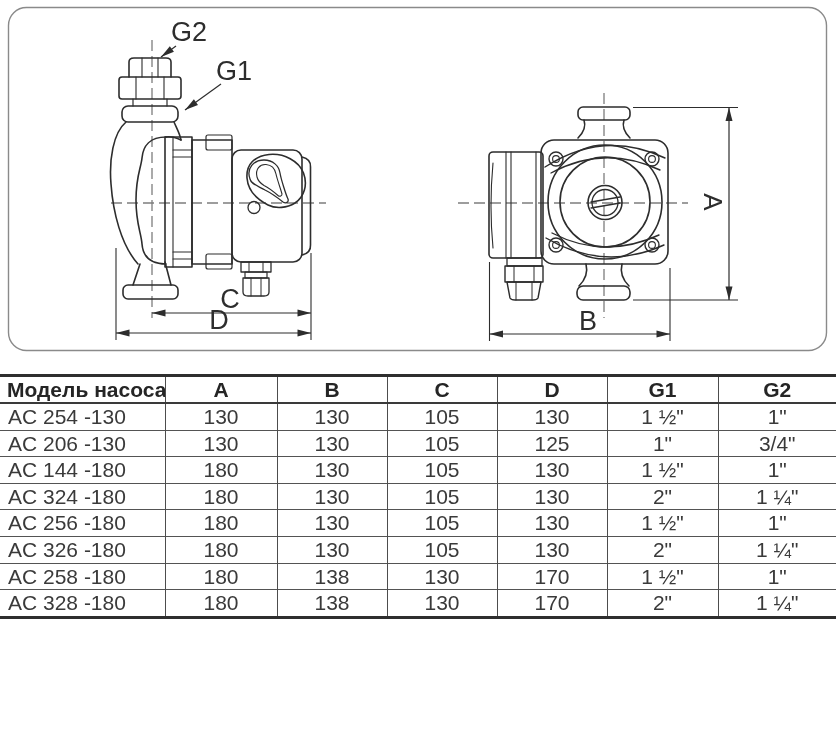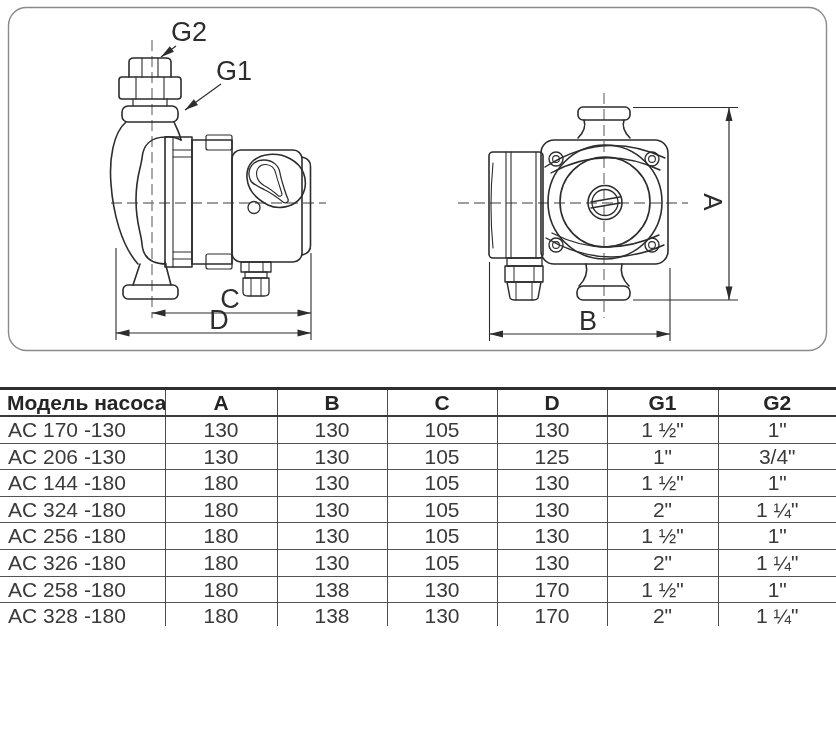--- a/index.html
+++ b/index.html
@@ -1,18 +1,18 @@
 <!DOCTYPE html>
 <html><head>
 <meta charset="utf-8">
 <style>
   html,body{margin:0;padding:0;background:#ffffff;}
   .page{position:relative;width:836px;height:626px;background:#fff;font-family:"Liberation Sans",sans-serif;overflow:hidden;}
   .diagram-svg{position:absolute;left:0;top:0;}
-  .spec-table{position:absolute;left:0;top:387px;width:836px;border-collapse:collapse;table-layout:fixed;}
+  .spec-table{position:absolute;left:0;top:374px;width:836px;border-collapse:collapse;table-layout:fixed;}
   .spec-table th,.spec-table td{font-family:"Liberation Sans",sans-serif;white-space:nowrap;overflow:hidden;padding:0;}
   .spec-table thead th{border-top:3px solid #2e2e2e;border-bottom:2px solid #3a3a3a;font-size:21px;font-weight:700;color:#252525;height:25px;line-height:25px;text-align:center;}
   .spec-table thead th:first-child{text-align:left;padding-left:7px;}
   .spec-table tbody td{border-top:1.5px solid #545454;font-size:21px;color:#3a3a3a;height:25.6px;line-height:25.6px;text-align:center;}
   .spec-table tbody td:first-child{text-align:left;padding-left:8px;}
   .spec-table th+th,.spec-table td+td{border-left:1.5px solid #4d4d4d;}
   .spec-table tbody tr:last-child td{border-bottom:3px solid #2e2e2e;}
   text{font-family:"Liberation Sans",sans-serif;fill:#2d2d2d;}
 </style>
 </head>
@@ -166,21 +166,21 @@
         <th>A</th>
         <th>B</th>
         <th>C</th>
         <th>D</th>
         <th>G1</th>
         <th>G2</th>
       </tr>
     </thead>
     <tbody>
         <tr>
-          <td>AC 170 -130</td>
+          <td>AC 254 -130</td>
           <td>130</td>
           <td>130</td>
           <td>105</td>
           <td>130</td>
           <td>1 ½"</td>
           <td>1"</td>
         </tr>
         <tr>
           <td>AC 206 -130</td>
           <td>130</td>

